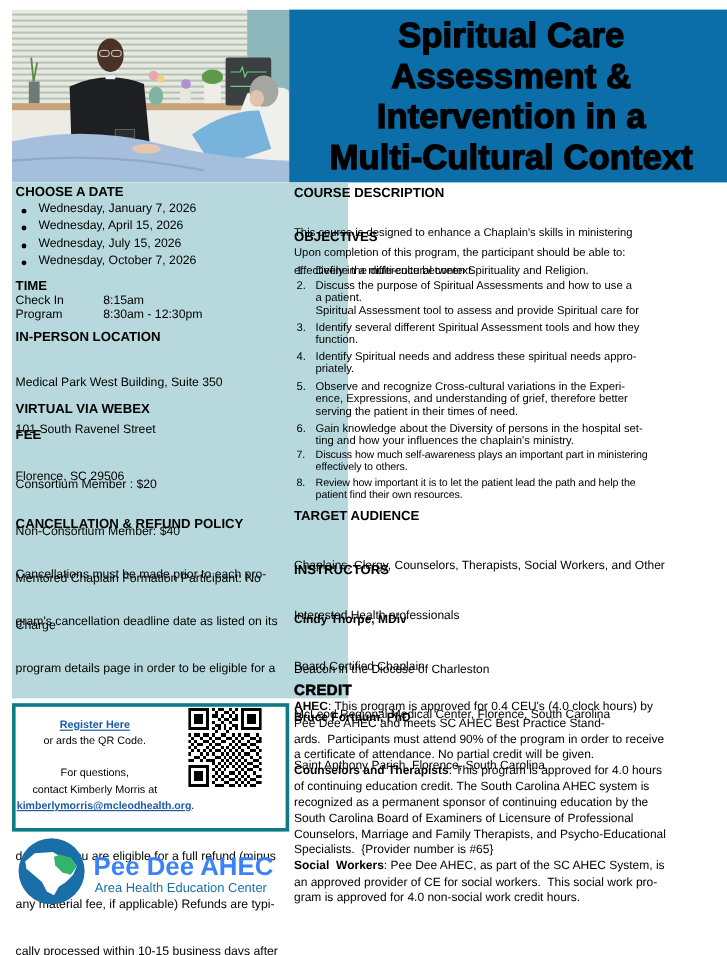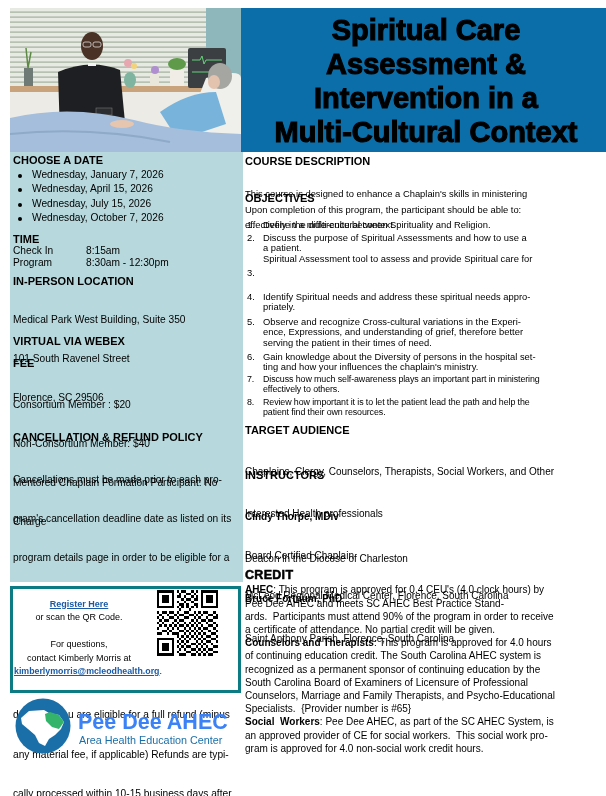--- a/index.html
+++ b/index.html
@@ -1,21 +1,21 @@
 <!DOCTYPE html>
 <html><head>
 <meta charset="utf-8">
 <style>
   body{margin:0;width:606px;height:796px;position:relative;background:#fff;font-family:"Liberation Sans",sans-serif;color:#000;overflow:hidden}
   .a{position:absolute}
   .ln{display:block;white-space:pre}
   #photo{left:10px;top:8px;width:231px;height:144px;overflow:hidden}
   #title{left:241px;top:8px;width:370px;height:144px;background:#0b6ea9;box-sizing:border-box;padding-top:5px;text-align:center}
   .tline{display:block;font-weight:bold;font-size:29px;line-height:34px;-webkit-text-stroke:1.1px #000;white-space:pre;color:#000}
-  #sidebar{left:10px;top:152px;width:233px;height:430px;background:#b7d9dd}
+  #sidebar{left:10px;top:152px;width:280px;height:430px;background:#b7d9dd}
   .lh{left:3px;font-weight:bold;font-size:11px;line-height:12px;white-space:pre}
   .lt{left:3px;font-size:10.2px;white-space:pre}
   .date-row{position:relative;height:14.6px;line-height:14.6px;font-size:10.2px;white-space:pre}
   .bullet{position:absolute;left:5px;top:6px;width:4px;height:4px;border-radius:50%;background:#000}
   .date-text{position:absolute;left:19px;top:0}
   .trow{position:relative;height:12px;line-height:12px;font-size:10.2px;white-space:pre}
   .tlabel{position:absolute;left:0}
   .tval{position:absolute;left:73px}
   .rh{left:245px;font-weight:bold;font-size:11px;line-height:12px;white-space:pre}
   .rt{left:245px;white-space:pre}
@@ -131,21 +131,21 @@
     <span class="ln">registration system by the cancellation refund</span>
     <span class="ln">deadline, you are eligible for a full refund (minus</span>
     <span class="ln">any material fee, if applicable) Refunds are typi-</span>
     <span class="ln">cally processed within 10-15 business days after</span>
     
   </div>
 </div>
 
 <div id="reg" class="a">
   <span class="rl link" style="top:8.5px">Register Here</span>
-  <span class="rl" style="top:22px">or scan the QR Code.</span>
+  <span class="rl" style="top:22px">or ards the QR Code.</span>
   <span class="rl" style="top:49px">For questions,</span>
   <span class="rl" style="top:63px">contact Kimberly Morris at</span>
   <span class="rl" style="top:76px;left:1px;width:auto;text-align:left"><span class="link" style="font-size:8.8px">kimberlymorris@mcleodhealth.org</span><span>.</span></span>
   <svg id="qr" viewBox="0 0 25 25" preserveAspectRatio="none" shape-rendering="crispEdges">
     <rect width="25" height="25" fill="#fff"></rect>
     <rect x="0" y="0" width="7" height="7" fill="#000"></rect>
       <rect x="1" y="1" width="5" height="5" fill="#fff"></rect>
       <rect x="2" y="2" width="3" height="3" fill="#000"></rect>
     <rect x="18" y="0" width="7" height="7" fill="#000"></rect>
       <rect x="19" y="1" width="5" height="5" fill="#fff"></rect>
@@ -183,20 +183,24 @@
 <div class="a obj" style="top:232.7px">
   <span class="num">2.</span>
   <div>
     <span class="ln">Discuss the purpose of Spiritual Assessments and how to use a</span>
     <span class="ln">a patient.</span>
     <span class="ln">Spiritual Assessment tool to assess and provide Spiritual care for</span>
   </div>
 </div>
 <div class="a obj" style="top:267.7px">
   <span class="num">3.</span>
+  <div>
+    <span class="ln">Identify several different Spiritual Assessment tools and how they</span>
+    <span class="ln">function.</span>
+  </div>
 </div>
 <div class="a obj" style="top:291.7px">
   <span class="num">4.</span>
   <div>
     <span class="ln">Identify Spiritual needs and address these spiritual needs appro-</span>
     <span class="ln">priately.</span>
   </div>
 </div>
 <div class="a obj" style="top:316.7px">
   <span class="num">5.</span>

